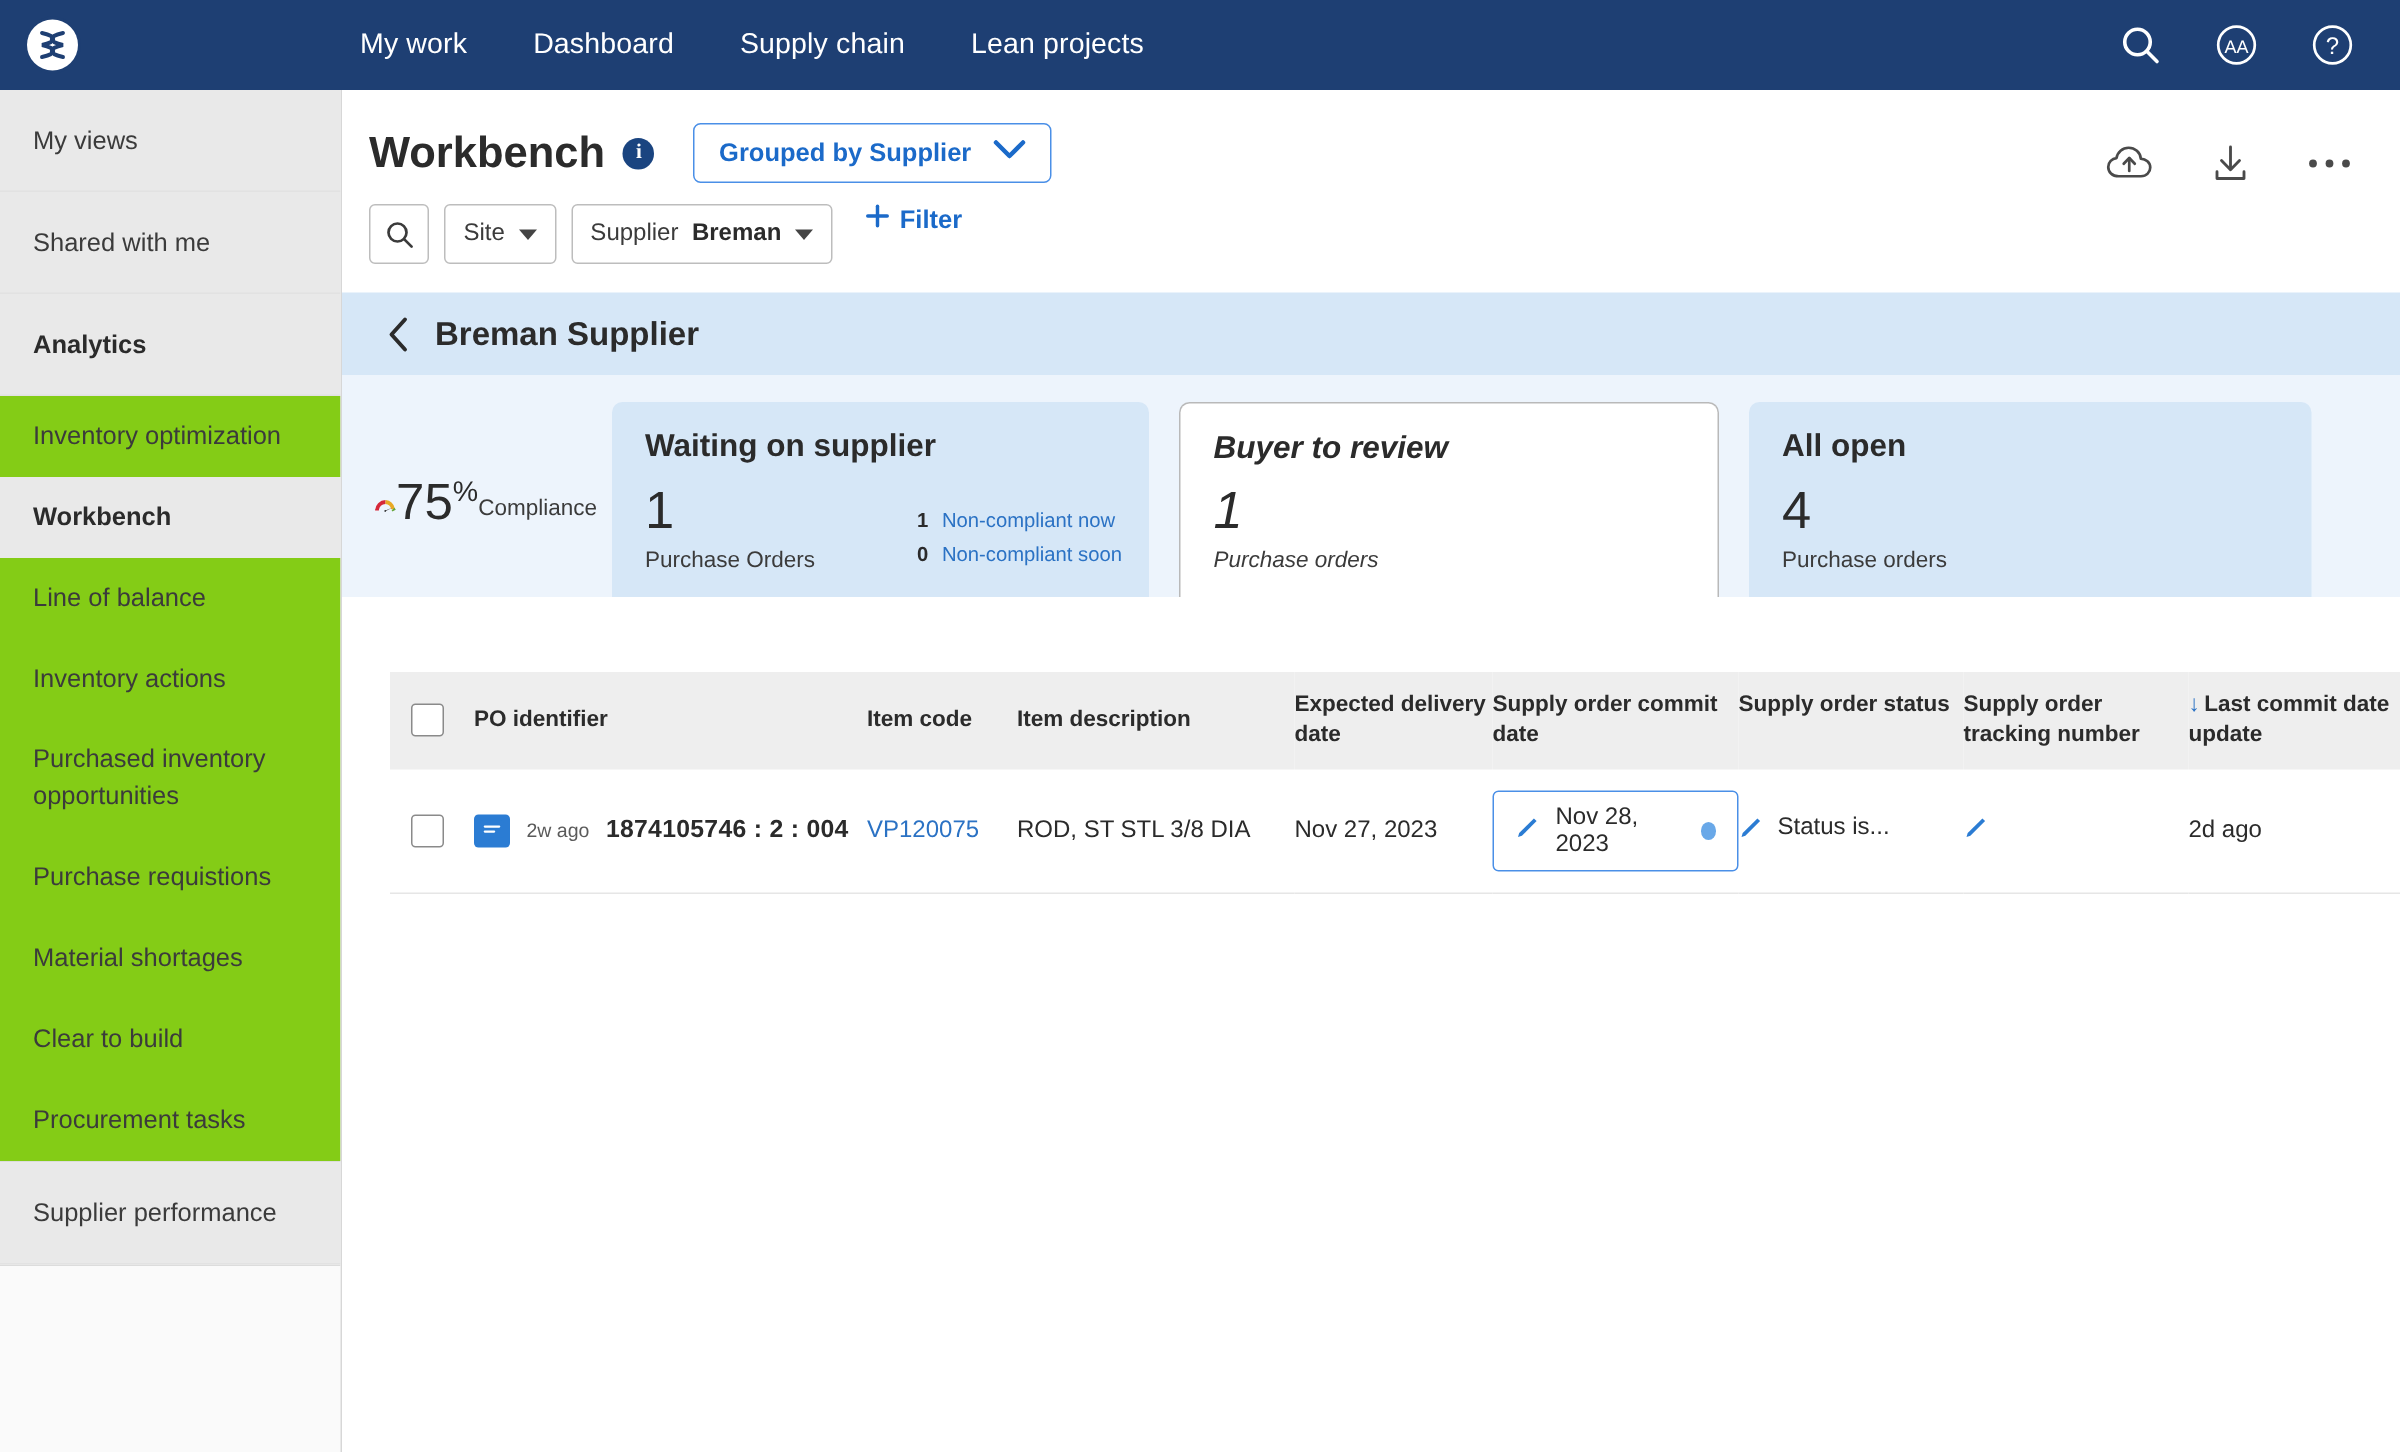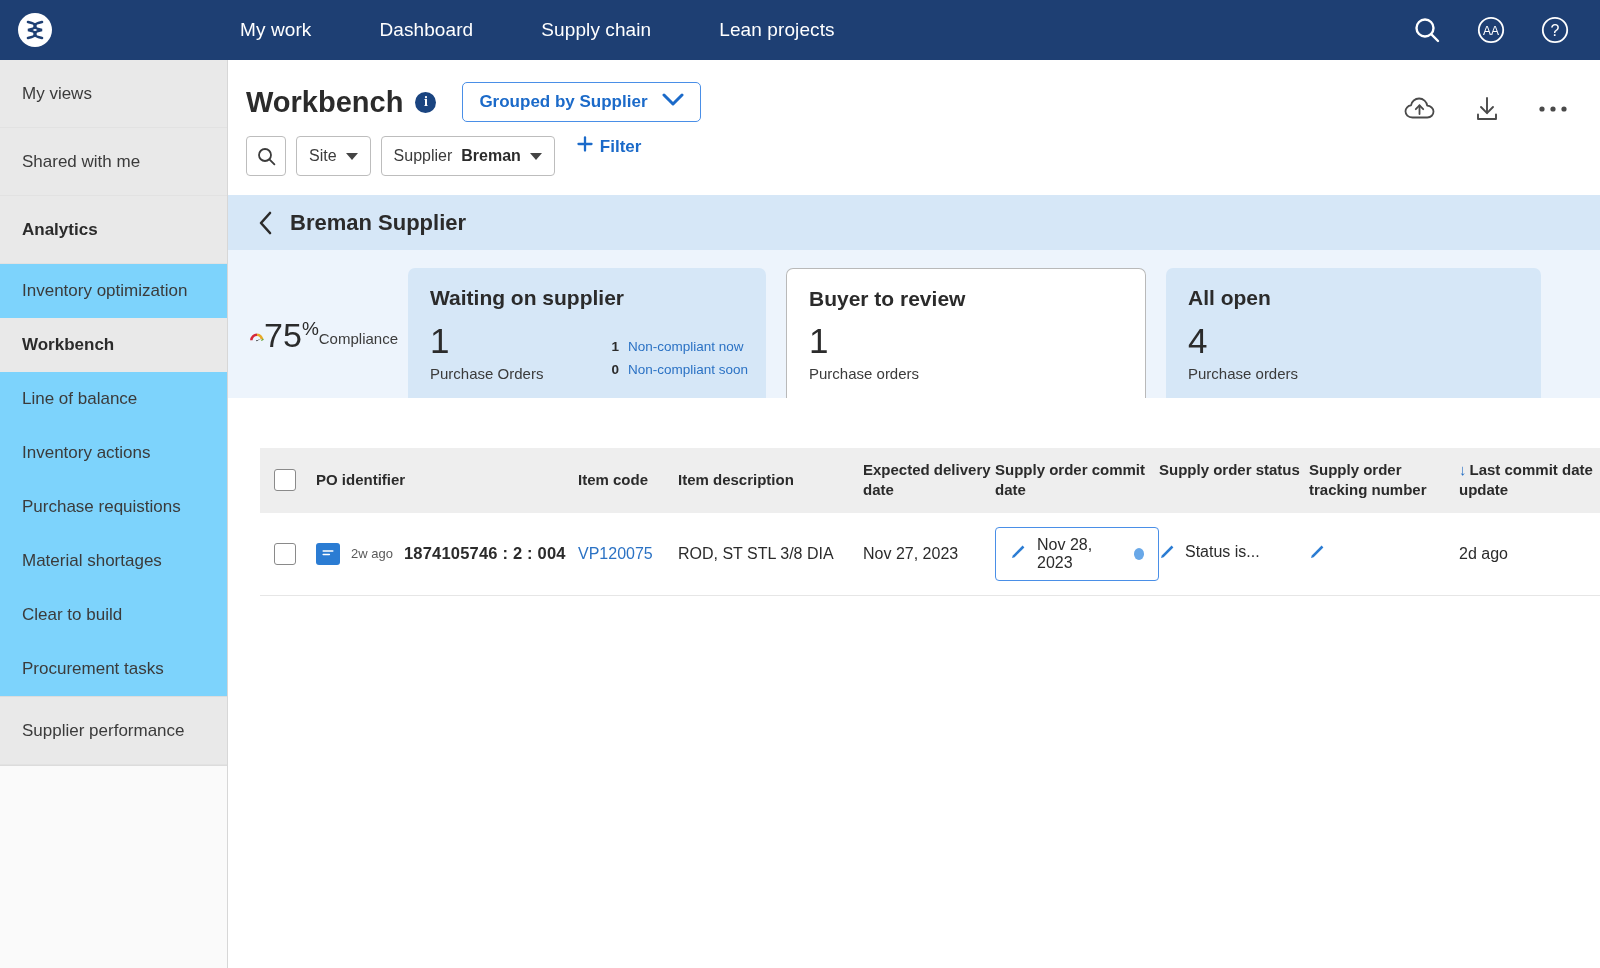--- a/index.html
+++ b/index.html
@@ -15,21 +15,21 @@
   .topnav {
     position: absolute; top: 0; left: 0; width: 1600px; height: 60px;
     background: #1e3f73; display: flex; align-items: center;
   }
   .logo {
     margin-left: 16px; width: 38px; height: 38px; border-radius: 50%;
     display: flex; align-items: center; justify-content: center;
     background: #1e3f73;
   }
   .logo svg { display: block; }
-  .nav-links { display: flex; align-items: center; margin-left: 186px; gap: 68px; }
+  .nav-links { display: flex; align-items: center; margin-left: 186px; gap: 44px; }
   .nav-link {
     color: #ffffff; font-size: 19px; letter-spacing: .1px;
     cursor: pointer; white-space: nowrap;
   }
   .nav-icons {
     position: absolute; right: 30px; top: 0; height: 60px;
     display: flex; align-items: center; gap: 34px;
   }
   .nav-icon { cursor: pointer; display: flex; align-items: center; justify-content: center; }
 
@@ -39,21 +39,21 @@
     background: #fafafa; border-right: 1px solid #d7d7d7;
     overflow: hidden;
   }
   .side-item {
     padding: 0 22px; display: flex; align-items: center;
     font-size: 17px; color: #3b3b3b; cursor: pointer;
     border-bottom: 1px solid #e2e2e2;
   }
   .side-item.group { background: #e9e9e9; height: 68px; }
   .side-item.group.bold { font-weight: bold; color: #2b2b2b; }
-  .side-item.sub { background: #7dd3fc; height: 54px; border-bottom: none; }
+  .side-item.sub { background: #84cc16; height: 54px; border-bottom: none; }
   .side-item.sub.active { background: #e9e9e9; font-weight: bold; color: #2b2b2b; }
   .side-item.sub.two-line { height: 78px; }
   .side-item.sub.two-line span { line-height: 1.45; }
   .side-sep { border-bottom: 1px solid #dcdcdc; }
   .side-item.group.perf { height: 68px; background:#e9e9e9; font-size:17px; }
   .side-tail { height: 30px; background:#fafafa; border-top:1px solid #dcdcdc; }
 
   
   .main { position: absolute; top: 60px; left: 228px; width: 1372px; height: 908px; background:#ffffff; }
 
@@ -103,21 +103,21 @@
   .gauge-pct { font-size: 34px; color:#2b2b2b; line-height:1; margin-top:-4px; }
   .gauge-pct sup { font-size:19px; vertical-align: super; }
   .gauge-label { font-size:15px; color:#3b3b3b; margin-top:6px; margin-bottom:4px;}
 
   .kpi-cards { display:flex; align-items:flex-end; height: 130px; margin-left: 10px; flex:1; }
   .kpi-card {
     height: 130px; border-radius: 7px 7px 0 0; padding: 18px 22px 0 22px;
     position: relative; background:#d6e7f7;
   }
   .kpi-card.w1 { width: 358px; }
-  .kpi-card.w2 { width: 360px; background:#ffffff; border:1px solid #b9b9b9; border-bottom:none; margin-left: 20px; }
+  .kpi-card.w2 { width: 360px; background:#ffffff; border:1px solid #b9b9b9; border-bottom:none; margin-left: 20px; font-style: italic; }
   .kpi-card.w3 { width: 375px; margin-left: 20px; }
   .kpi-title { font-size:21px; font-weight:bold; color:#2b2b2b; }
   .kpi-num { font-size:35px; color:#2b2b2b; line-height:1; position:absolute; left:22px; bottom:40px; font-weight:300;}
   .kpi-sub { font-size:15px; color:#3b3b3b; position:absolute; left:22px; bottom:16px; }
   .kpi-side { position:absolute; right:18px; bottom:16px; }
   .kpi-side-row { display:flex; align-items:center; gap:9px; font-size:13.5px; line-height:1.7; }
   .kpi-side-row .n { font-weight:bold; color:#2b2b2b; width:8px; text-align:right; }
   .kpi-side-row .t { color:#2b72c4; }
 
   
@@ -210,20 +210,23 @@
     </div>
     <div class="side-item sub active">
       <span>Workbench</span>
     </div>
     <div class="side-item sub">
       <span>Line of balance</span>
     </div>
     <div class="side-item sub">
       <span>Inventory actions</span>
     </div>
+    <div class="side-item sub two-line">
+      <span>Purchased inventory opportunities</span>
+    </div>
     <div class="side-item sub">
       <span>Purchase requistions</span>
     </div>
     <div class="side-item sub">
       <span>Material shortages</span>
     </div>
     <div class="side-item sub">
       <span>Clear to build</span>
     </div>
     <div class="side-item sub">

